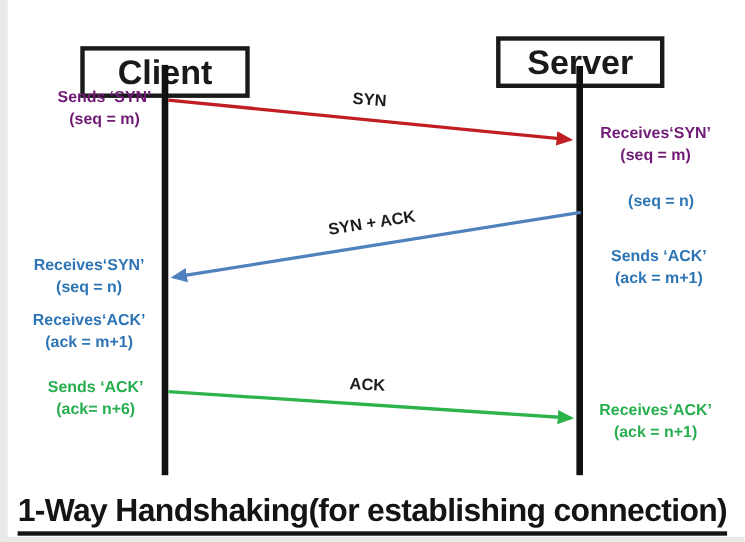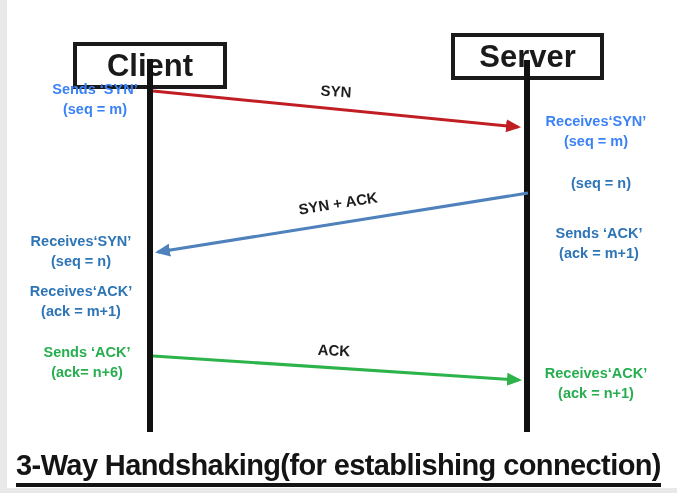--- a/index.html
+++ b/index.html
@@ -45,21 +45,21 @@
   #ack-label{left:334px;top:350px;transform:translate(-50%,-50%) rotate(3deg);}
   .note{
     position:absolute;
     width:116px;
     text-align:center;
     font-size:14.5px;font-weight:bold;
     line-height:20px;
     white-space:nowrap;
   }
   .note .l1,.note .l2{height:20px;}
-  .red{color:#3b82f6;}
+  .red{color:#701a75;}
   .blue{color:#2e75b6;}
   .green{color:#27ae4f;}
   #note-client-sends-syn{left:37px;top:79px;}
   #note-client-receives-syn{left:23px;top:231px;}
   #note-client-receives-ack{left:23px;top:281px;}
   #note-client-sends-ack{left:29px;top:342px;}
   #note-server-receives-syn{left:538px;top:111px;}
   #note-server-sends-syn{left:543px;top:173px;}
   #note-server-sends-ack{left:541px;top:223px;}
   #note-server-receives-ack{left:538px;top:363px;}
@@ -142,16 +142,16 @@
   <div class="note blue" id="note-server-sends-ack">
     <div class="l1">Sends ‘ACK’</div>
     <div class="l2">(ack = m+1)</div>
   </div>
   <div class="note green" id="note-server-receives-ack">
     <div class="l1">Receives‘ACK’</div>
     <div class="l2">(ack = n+1)</div>
   </div>
 
   <div id="caption-wrap">
-    <span id="caption">3-Way Handshaking(for establishing connection)</span>
+    <span id="caption">1-Way Handshaking(for establishing connection)</span>
   </div>
 
 </div>
 
 </body></html>

